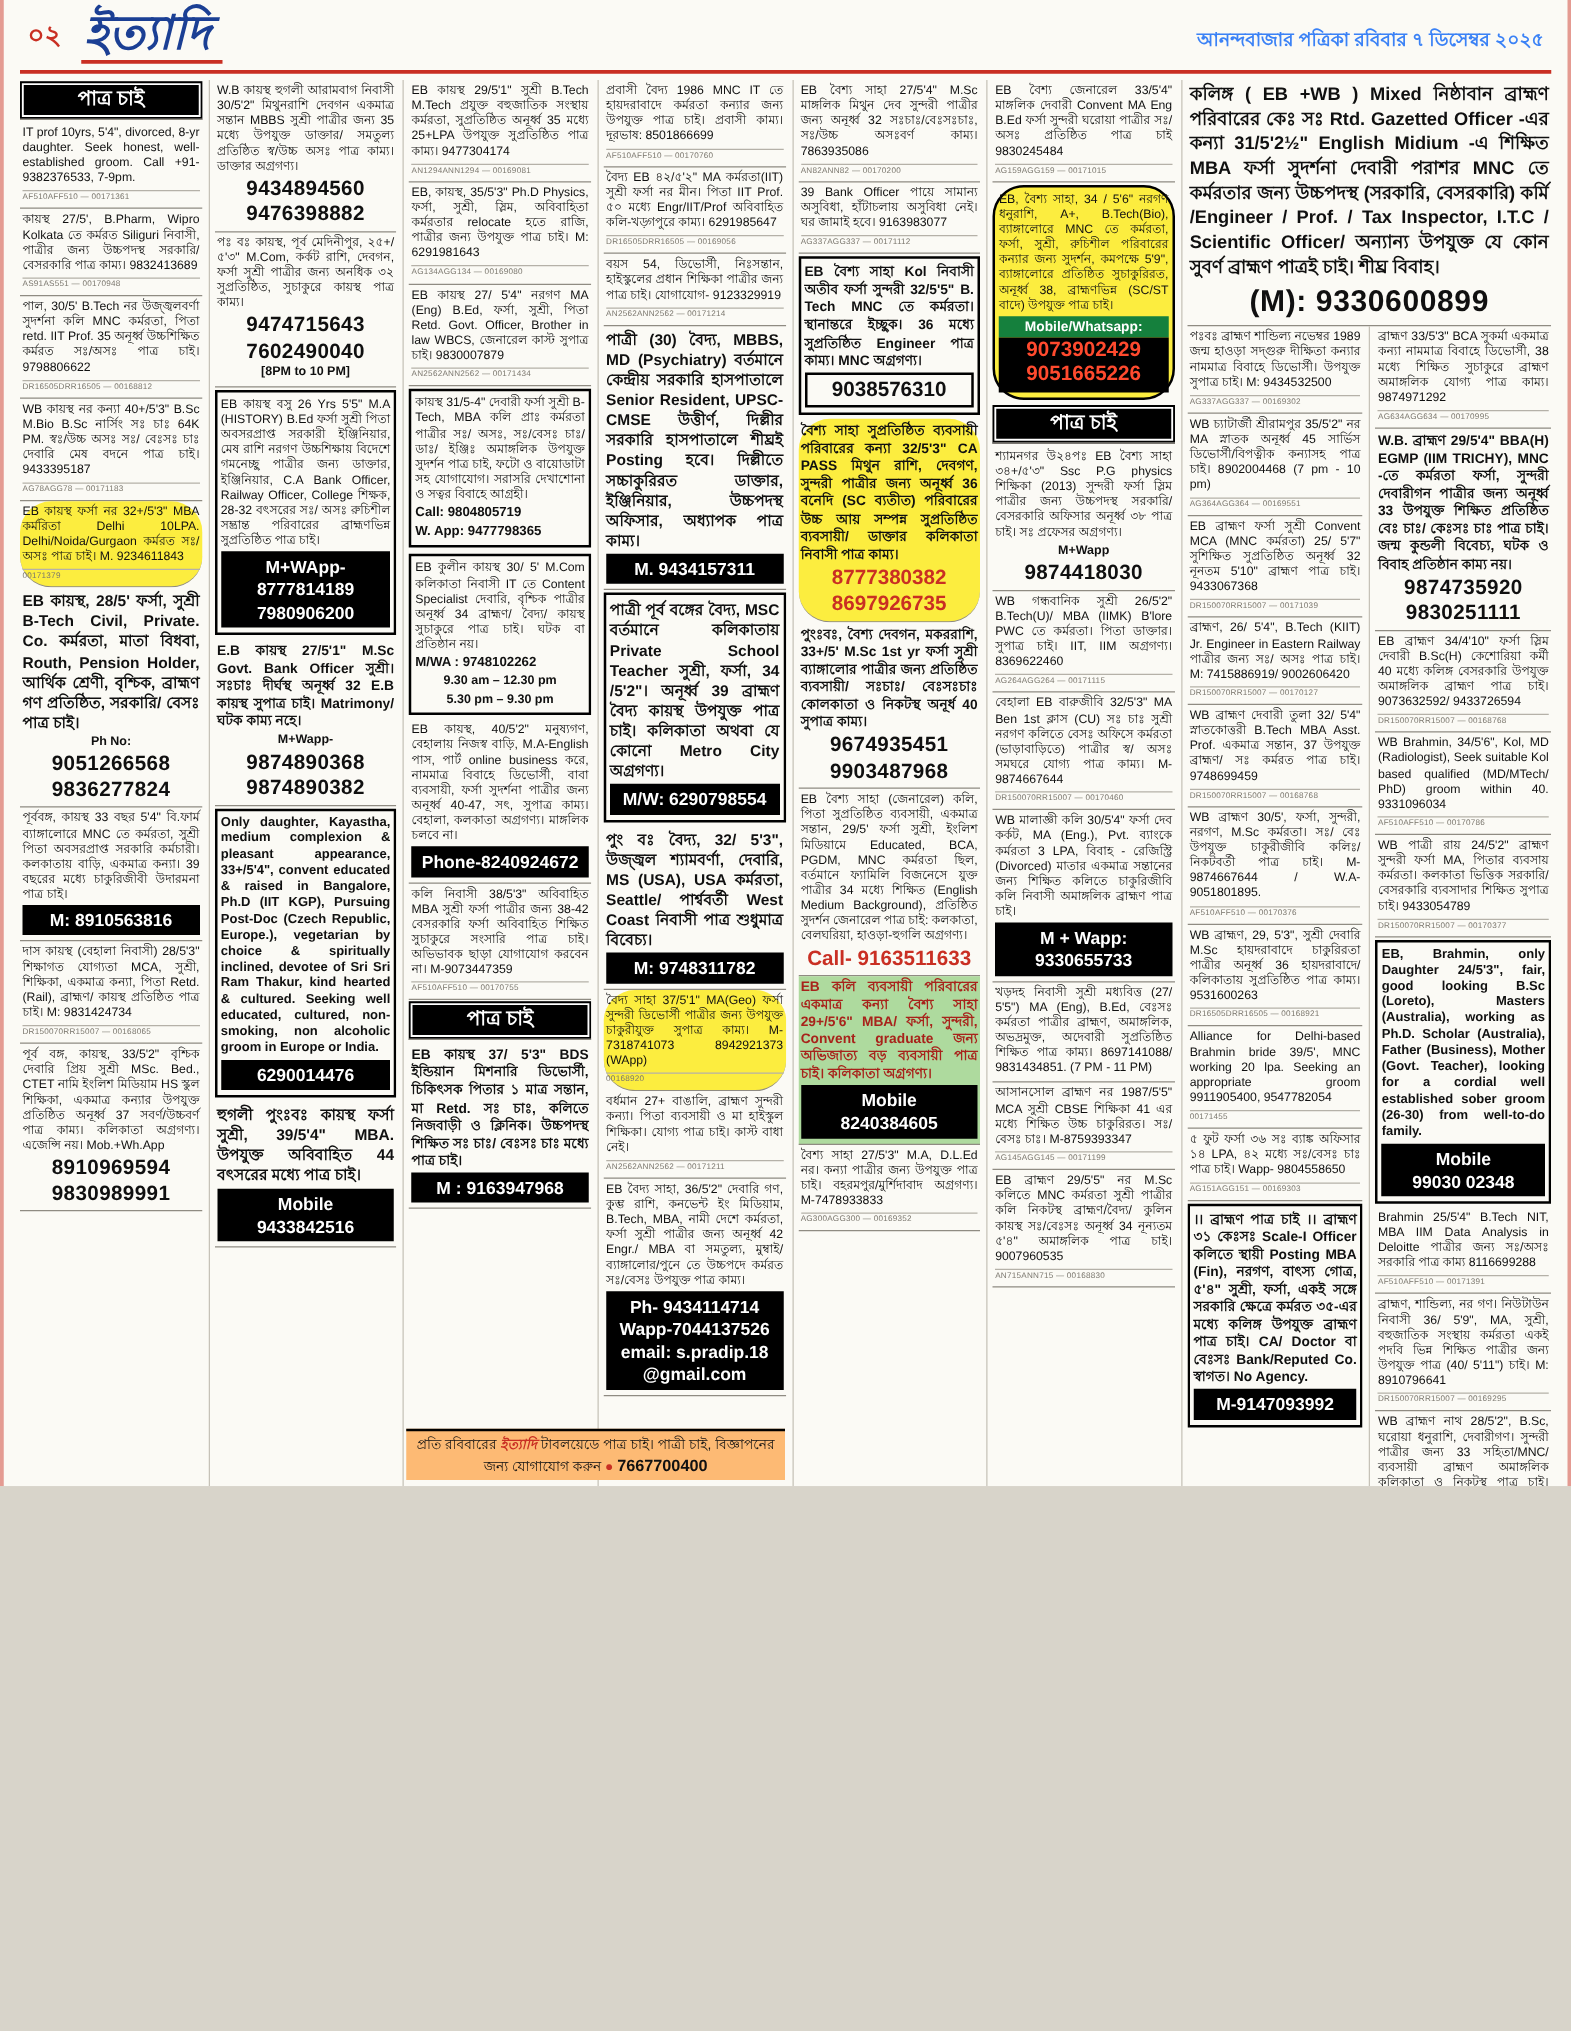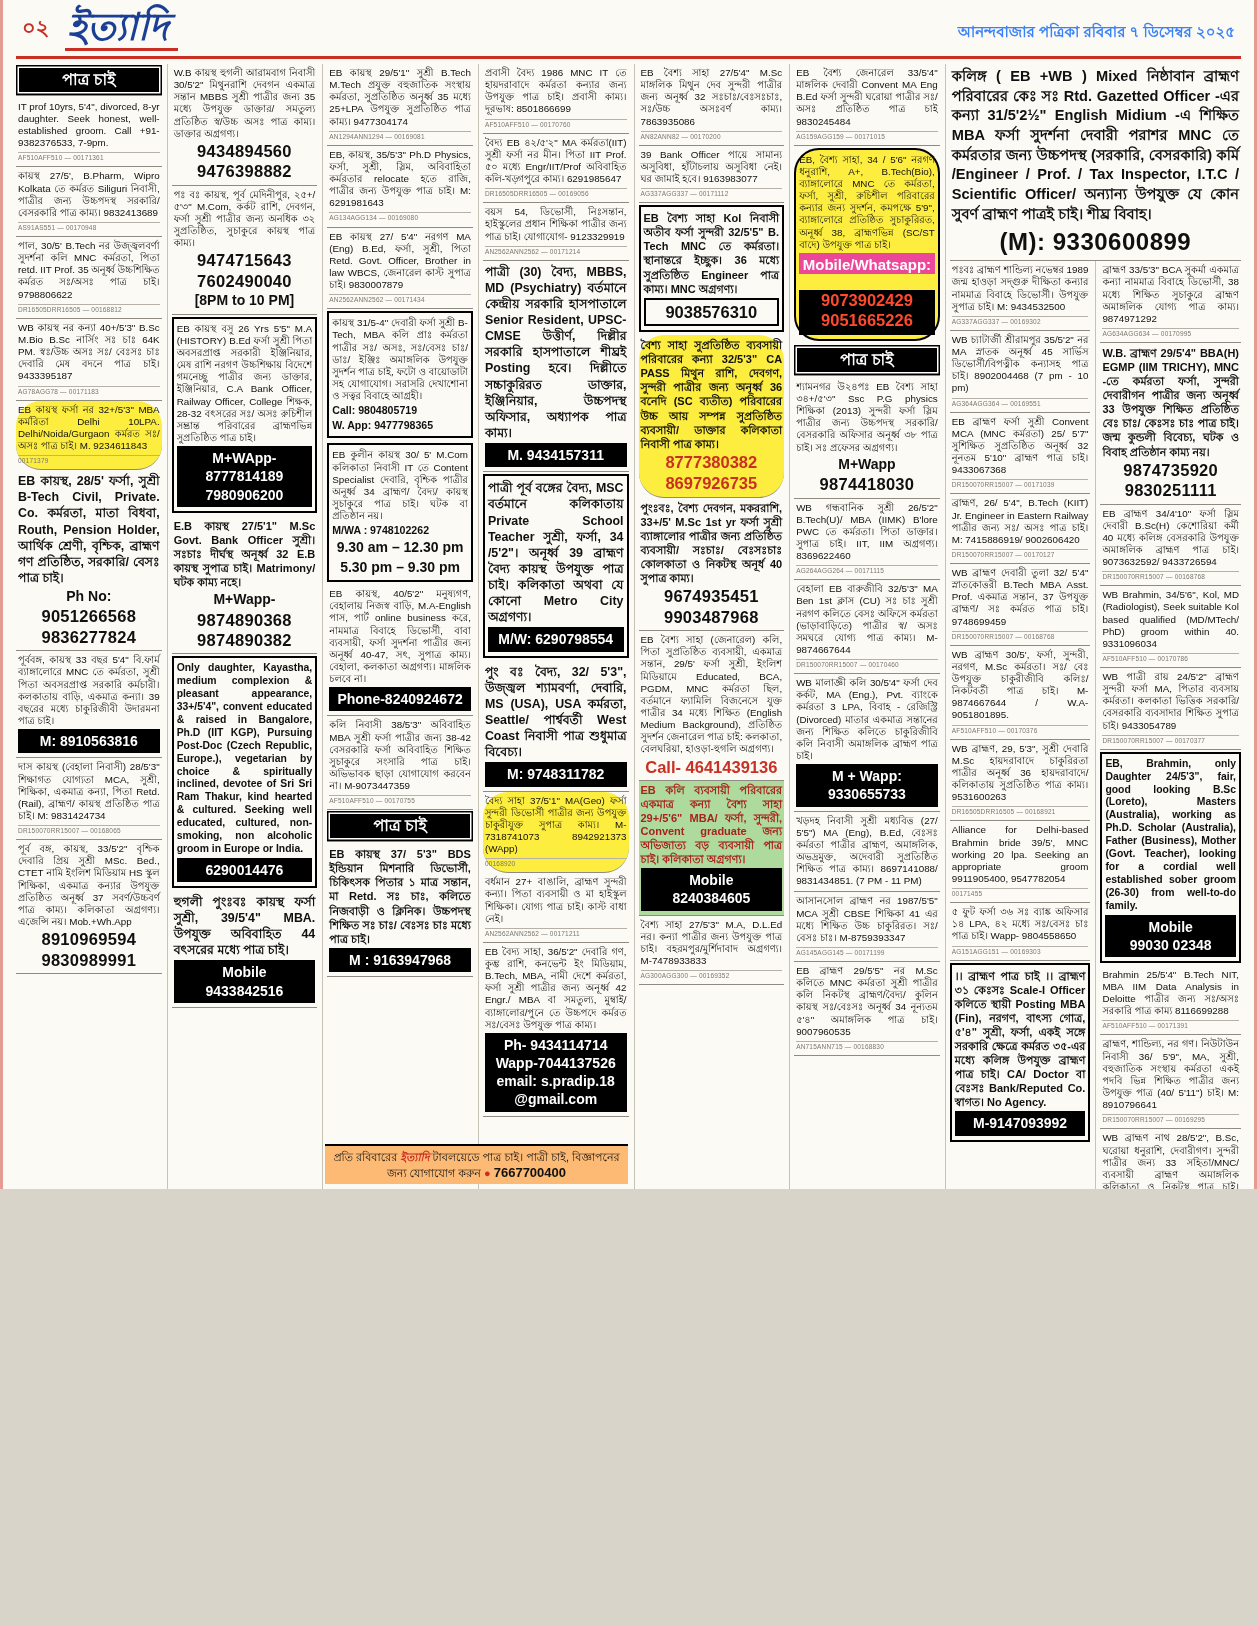--- a/index.html
+++ b/index.html
@@ -59,29 +59,29 @@
   .ad.english-bold .adtext { font-weight:bold; font-size:10.4px; }
 
   .ad.yellow { background:var(--highlight-yellow,#fced3f);border-radius:25px; }
   .ad.green  { background:var(--highlight-green,#aeda9e); }
   .ad.green .adtext { color:#a8231b; font-weight:bold; font-size:11px; }
   .ad.boxed { border:2px solid #000; margin:2px 0 3px 0; padding:4px 3px; }
 
   
   .phone { display:block; font-weight:bold; margin-top:2px; white-space:pre-line; }
   .phone.inline  { font-size:10.6px; text-align:left; }
-  .phone.label   { font-size:14px;  text-align:center; }
+  .phone.label   { font-size:10px;  text-align:center; }
   .phone.big     { font-size:16.5px; text-align:center; line-height:1.12; letter-spacing:.3px; }
   .phone.huge    { font-size:24px;  text-align:center; letter-spacing:.5px; }
   .phone.red     { color:var(--accent-red,#cc1f14); font-size:16.5px; text-align:center; line-height:1.15; }
   .phone.box     { background:#000; color:#fff; font-size:14px; text-align:center;
                    padding:3px 2px; line-height:1.3; }
   .phone.boxnum  { border:2.5px solid #000; font-size:16.5px; text-align:center; padding:2px; }
-  .phone.boxlabel{ background:#ec4899; color:#fff; font-size:15px; text-align:center;
-                   padding:3px 2px 0 2px; margin-bottom:16px; }
+  .phone.boxlabel{ background:#15803d; color:#fff; font-size:11px; text-align:center;
+                   padding:3px 2px 0 2px; margin-bottom:0; }
   .phone.boxlabel + .phone.redbox { margin-top:0; }
   .phone.redbox  { background:#000; color:#ff4a2e; font-size:16.5px; text-align:center;
                    padding:1px 2px 4px 2px; line-height:1.2; }
 
   .adcode { font-size:6.5px; color:#7a766d; margin-top:3px; border-top:1px solid #b5b1a8;
             padding-top:1px; text-align:left; letter-spacing:.2px; }
 
   
   .footer-strip {
     position:absolute; bottom:5px; left:322px; width:303px;
@@ -281,21 +281,21 @@
           <div class="phone red">8777380382</div>
           <div class="phone red">8697926735</div>
         </div>
         <div class="ad bold">
           <div class="adtext">পুংঃবঃ, বৈশ্য দেবগন, মকররাশি, 33+/5' M.Sc 1st yr ফর্সা সুশ্রী ব্যাঙ্গালোর পাত্রীর জন্য প্রতিষ্ঠিত ব্যবসায়ী/ সঃচাঃ/ বেঃসঃচাঃ কোলকাতা ও নিকটস্থ অনূর্ধ 40 সুপাত্র কাম্য।</div>
           <div class="phone big">9674935451</div>
           <div class="phone big">9903487968</div>
         </div>
         <div class="ad plain">
           <div class="adtext">EB বৈশ্য সাহা (জেনারেল) কলি, পিতা সুপ্রতিষ্ঠিত ব্যবসায়ী, একমাত্র সন্তান, 29/5' ফর্সা সুশ্রী, ইংলিশ মিডিয়ামে Educated, BCA, PGDM, MNC কর্মরতা ছিল, বর্তমানে ফ্যামিলি বিজনেসে যুক্ত পাত্রীর 34 মধ্যে শিক্ষিত (English Medium Background), প্রতিষ্ঠিত সুদর্শন জেনারেল পাত্র চাই: কলকাতা, বেলঘরিয়া, হাওড়া-হুগলি অগ্রগণ্য।</div>
-          <div class="phone red">Call- 4641439136</div>
+          <div class="phone red">Call- 9163511633</div>
         </div>
         <div class="ad green">
           <div class="adtext">EB কলি ব্যবসায়ী পরিবারের একমাত্র কন্যা বৈশ্য সাহা 29+/5'6" MBA/ ফর্সা, সুন্দরী, Convent graduate জন্য অভিজাত্য বড় ব্যবসায়ী পাত্র চাই। কলিকাতা অগ্রগণ্য।</div>
           <div class="phone box">Mobile
 8240384605</div>
         </div>
         <div class="ad plain">
           <div class="adtext">বৈশ্য সাহা 27/5'3" M.A, D.L.Ed নর। কন্যা পাত্রীর জন্য উপযুক্ত পাত্র চাই। বহরমপুর/মুর্শিদাবাদ অগ্রগণ্য। M-7478933833</div>
           <div class="adcode">AG300AGG300 — 00169352</div>
         </div>

